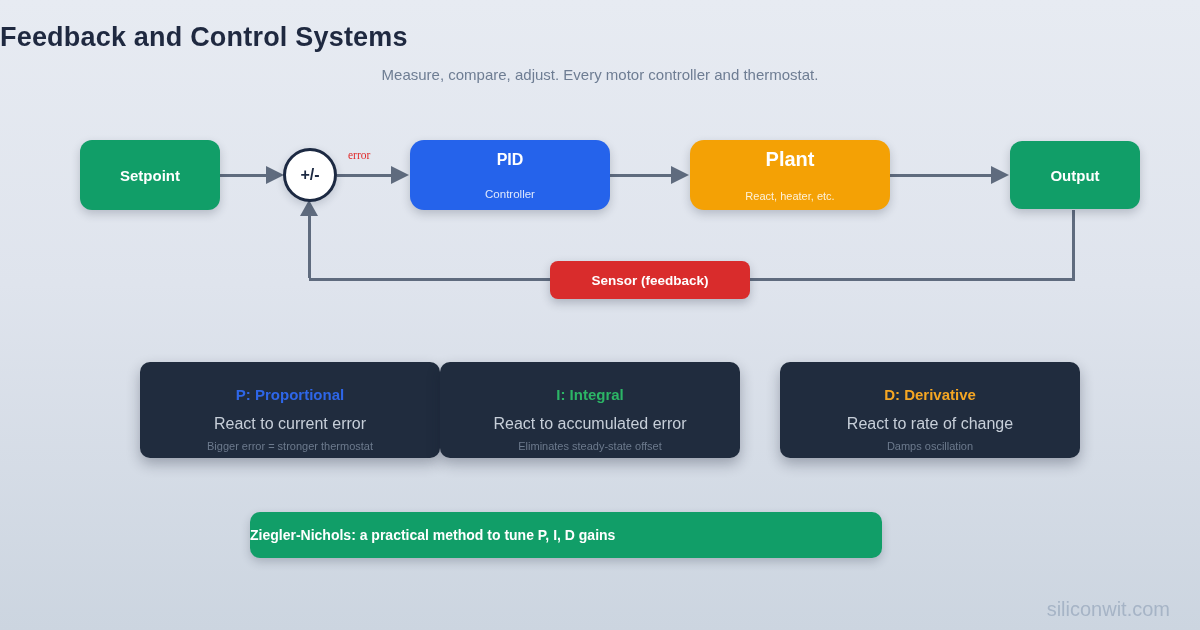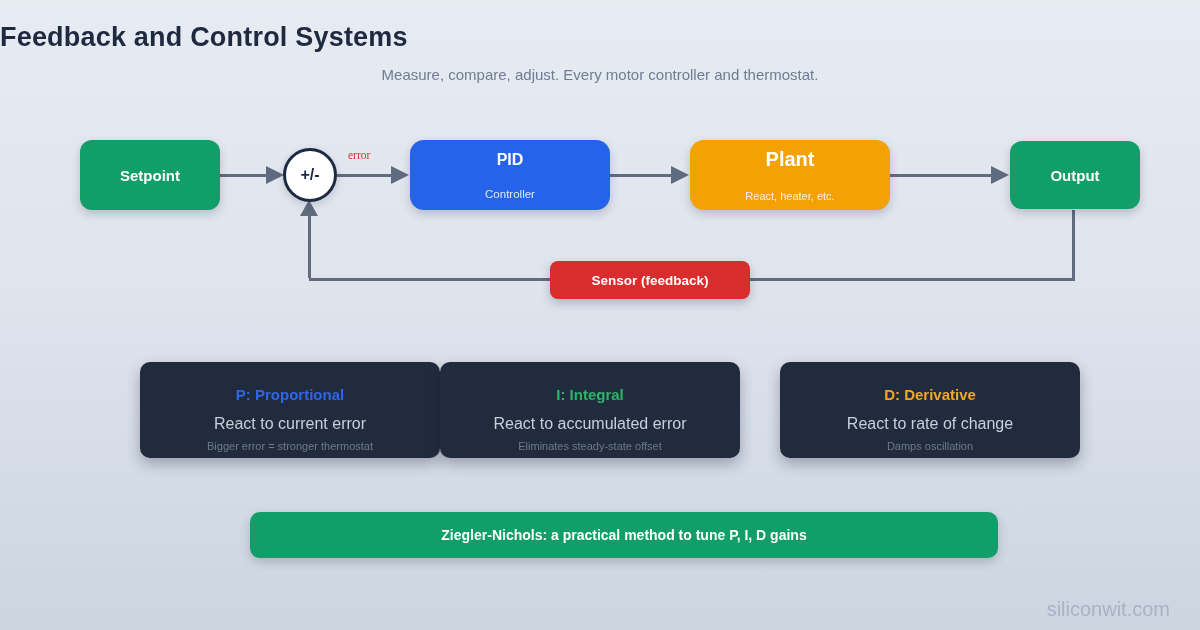--- a/index.html
+++ b/index.html
@@ -95,23 +95,23 @@
   }
   .card-p { left: 112px; margin-left: 28px; }
   .card-i { left: 440px; }
   .card-d { left: 780px; }
   .card-title { margin-top: 24px; font-size: 15px; font-weight: 700; }
   .card-desc { margin-top: 12px; font-size: 16px; color: #c7cfd9; }
   .card-note { margin-top: 7px; font-size: 11px; color: #6c7a8d; }
 
   
   .banner {
-    position: absolute; left: 250px; top: 512px; width: 748px; height: 46px;
+    position: absolute; left: 250px; top: 512px; width: 632px; height: 46px;
     border-radius: 10px;
-    display: flex; align-items: center; justify-content: center;
+    display: flex; align-items: center; justify-content: flex-start;
     color: #ffffff; font-weight: 700; font-size: 14px;
     box-shadow: 0 4px 10px rgba(30, 41, 59, 0.22);
   }
 
   .watermark {
     position: absolute; right: 30px; top: 598px;
     font-size: 20px; color: #a6b4c6;
   }
 </style>
 </head>

